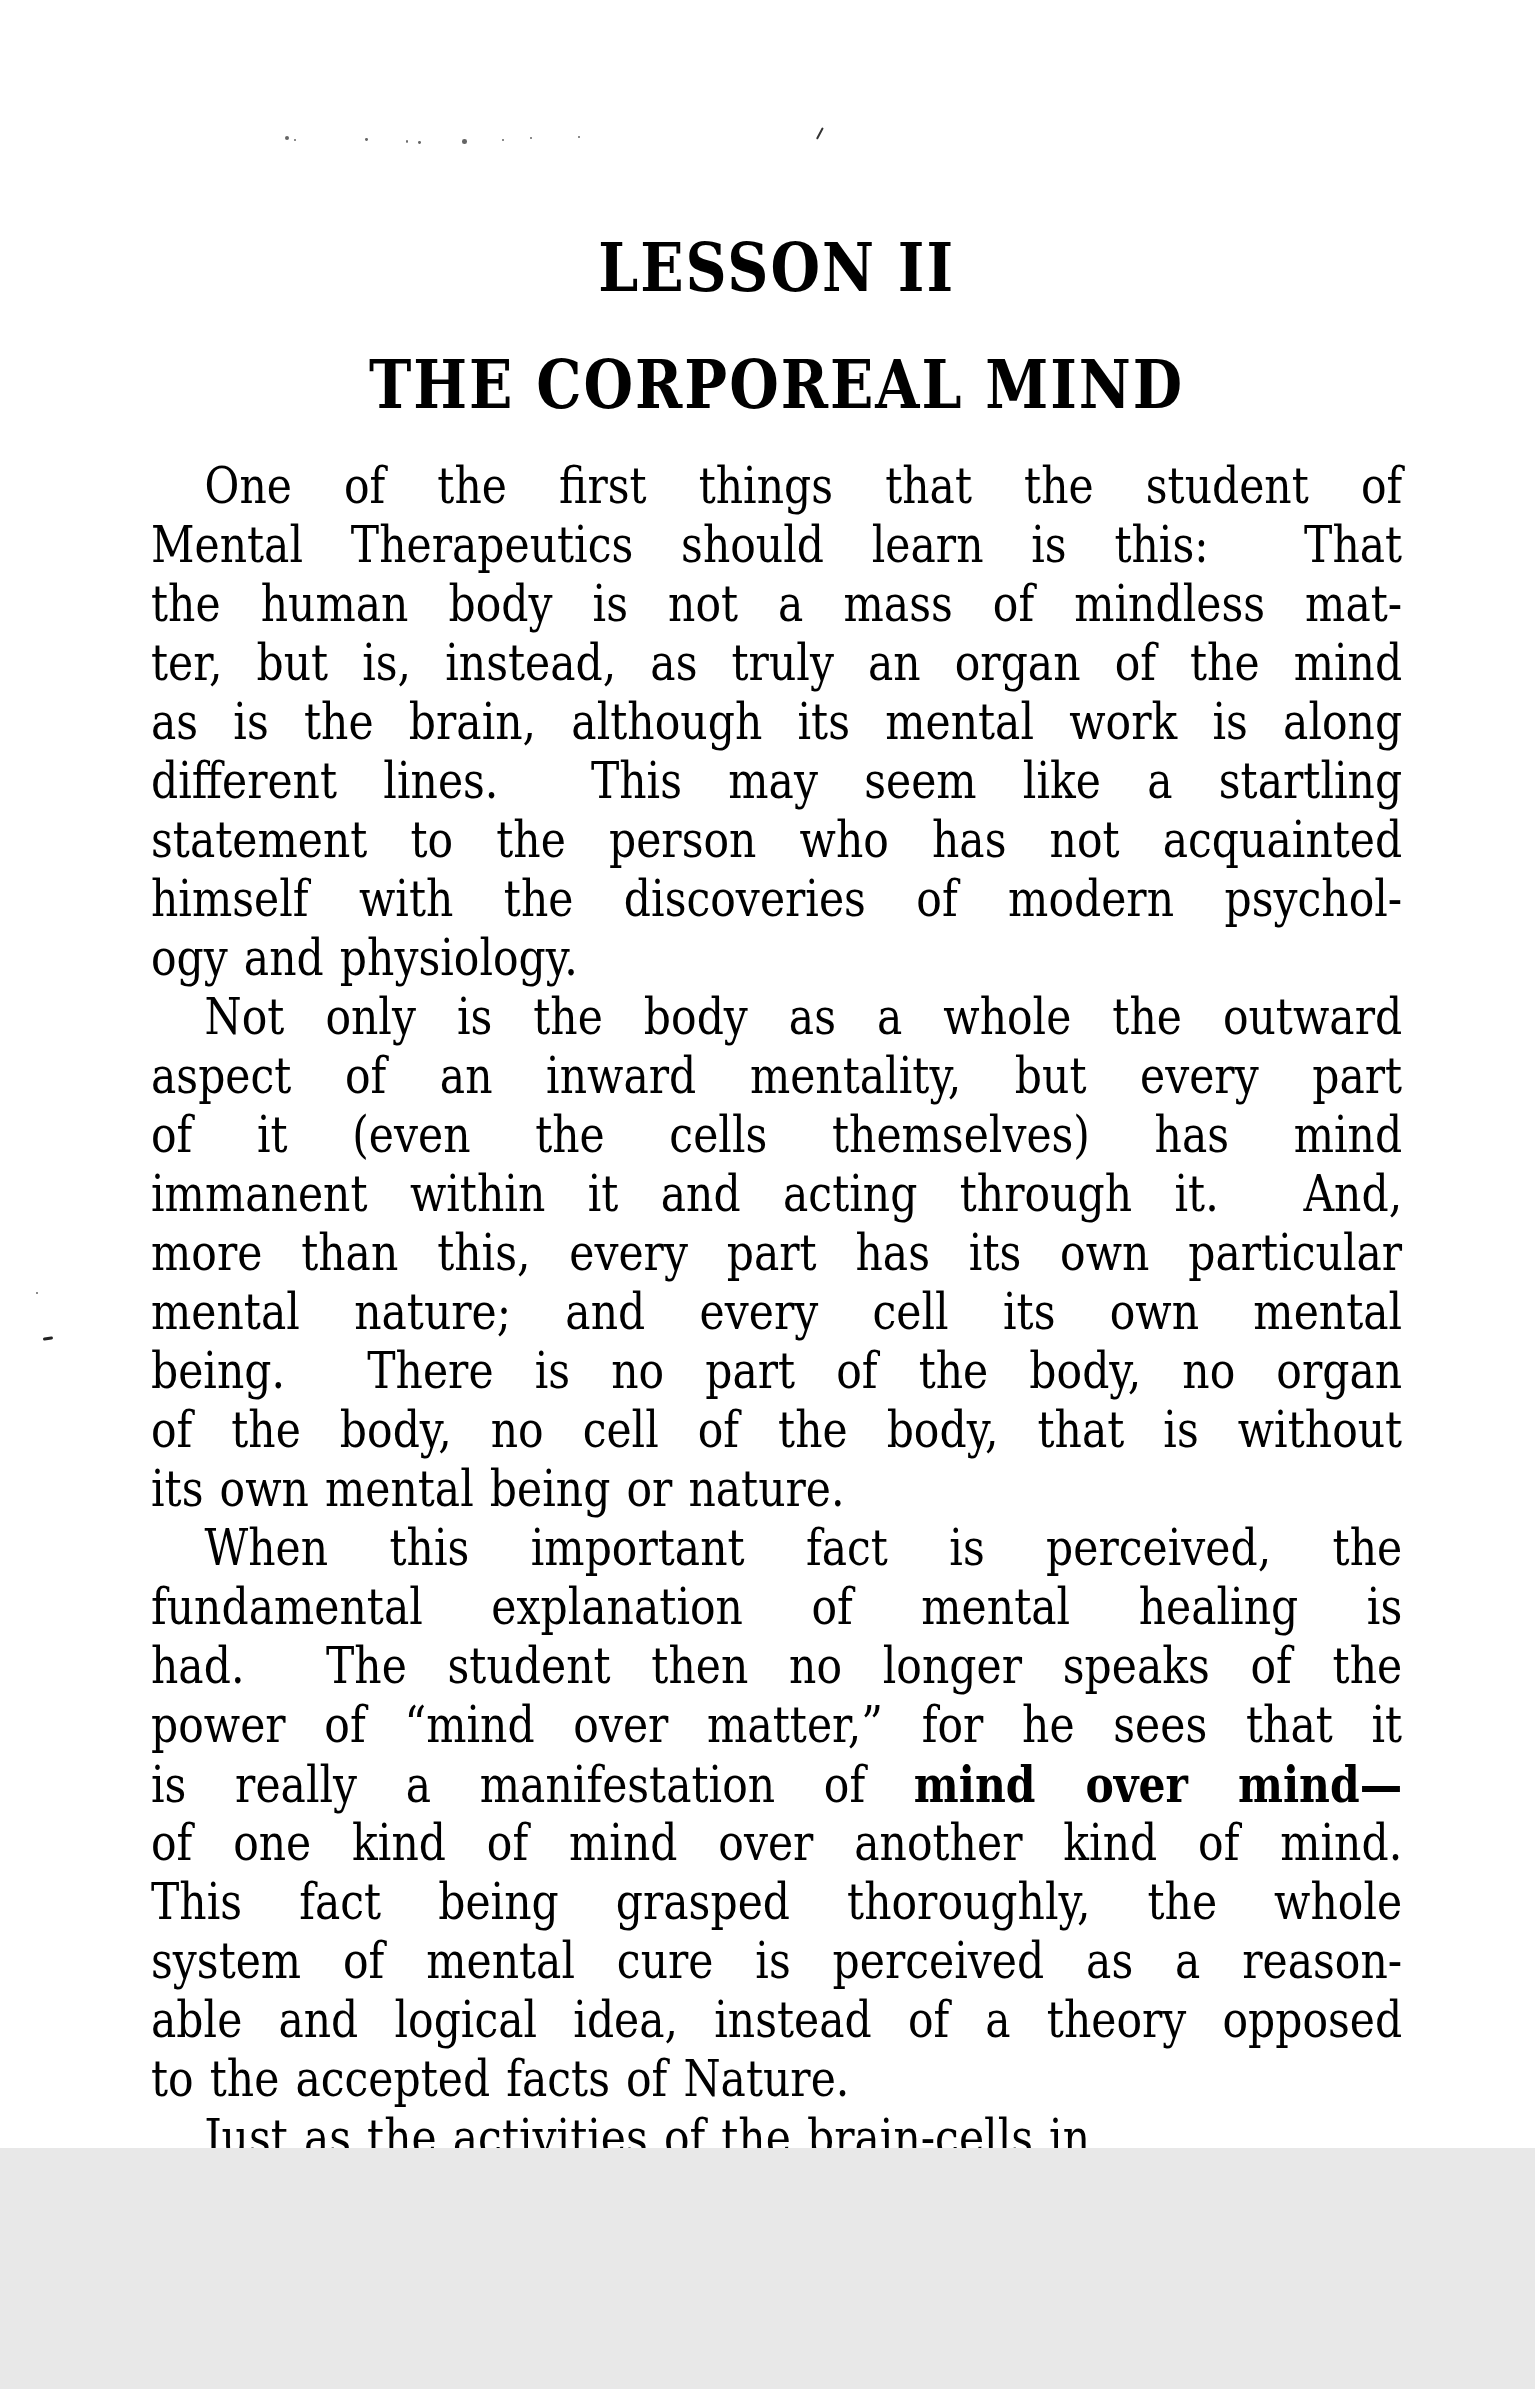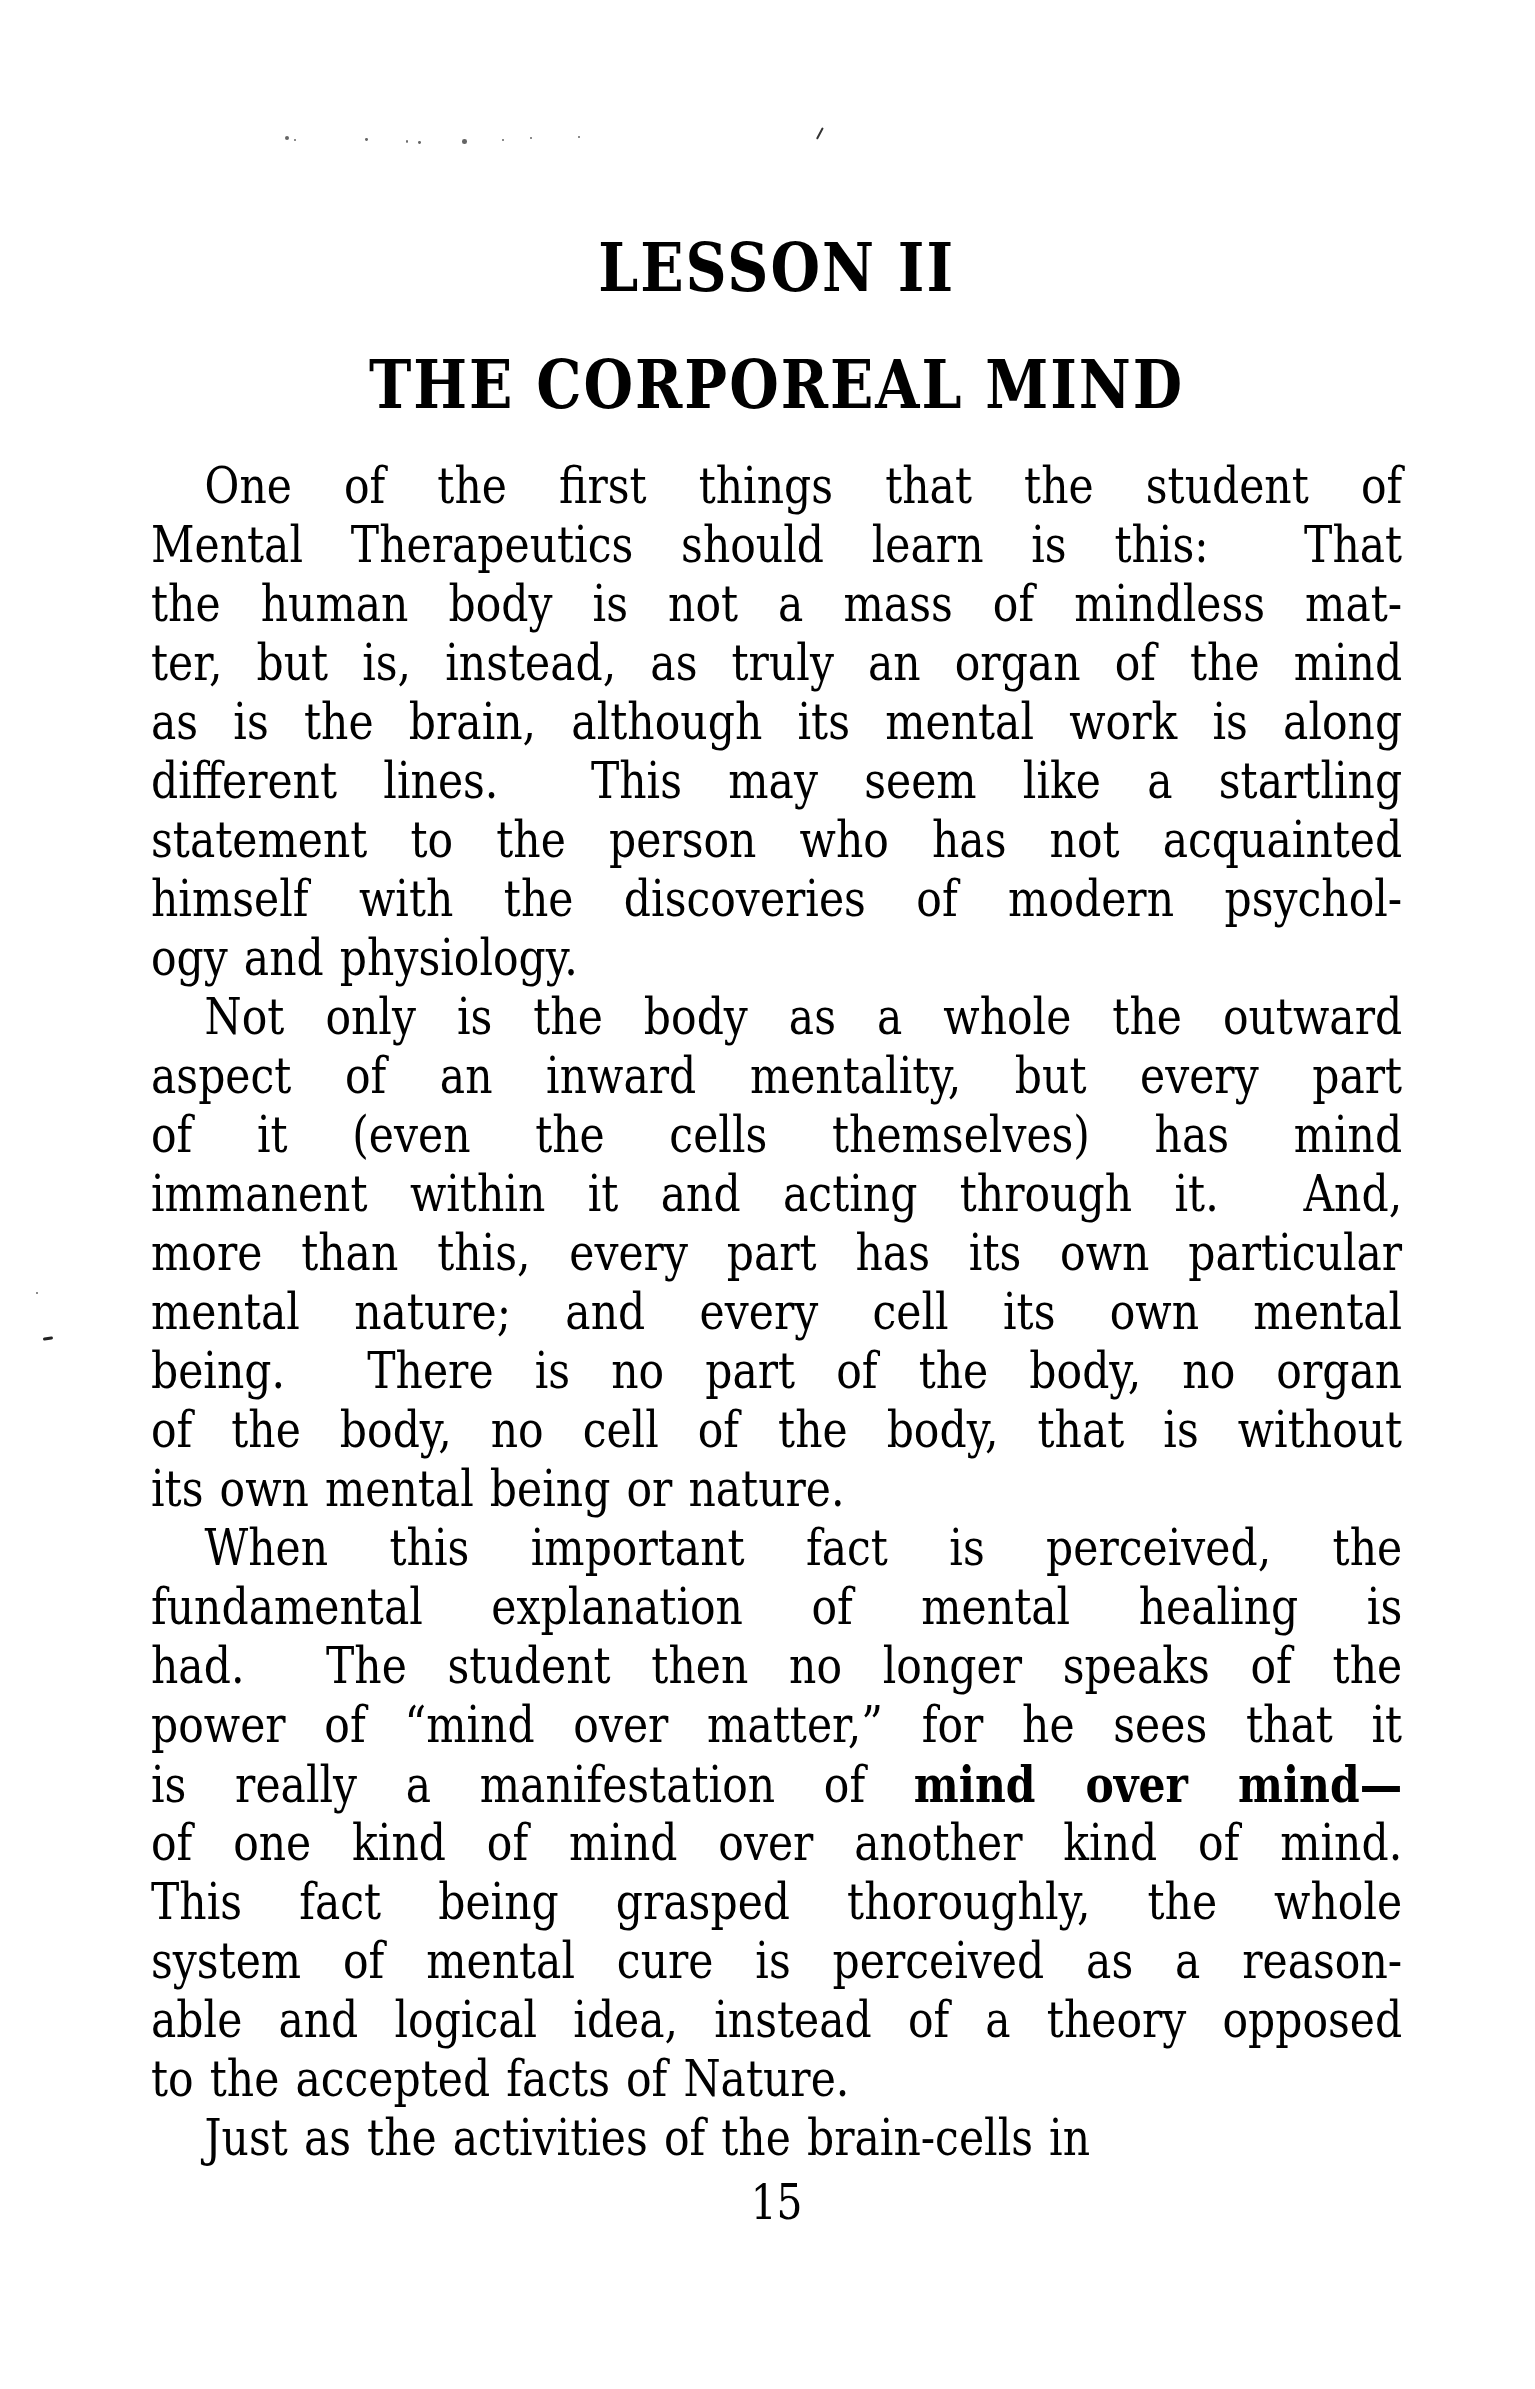--- a/index.html
+++ b/index.html
@@ -3,21 +3,21 @@
 <meta charset="utf-8">
 <style>
   html, body {
     margin: 0;
     padding: 0;
     background: #e8e8e8;
   }
   .page {
     position: relative;
     width: 1536px;
-    height: 2389px;
+    height: 2148px;
     background: #ffffff;
     overflow: hidden;
     font-family: "DejaVu Serif", "Liberation Serif", serif;
     color: #000000;
   }
   
   .content {
     position: absolute;
     left: 151px;
     top: 0;

